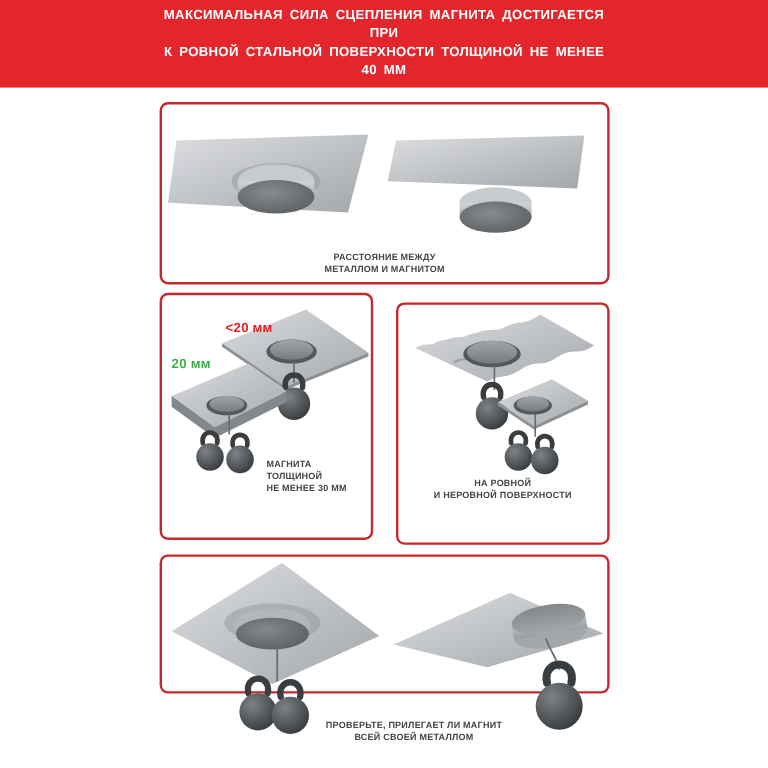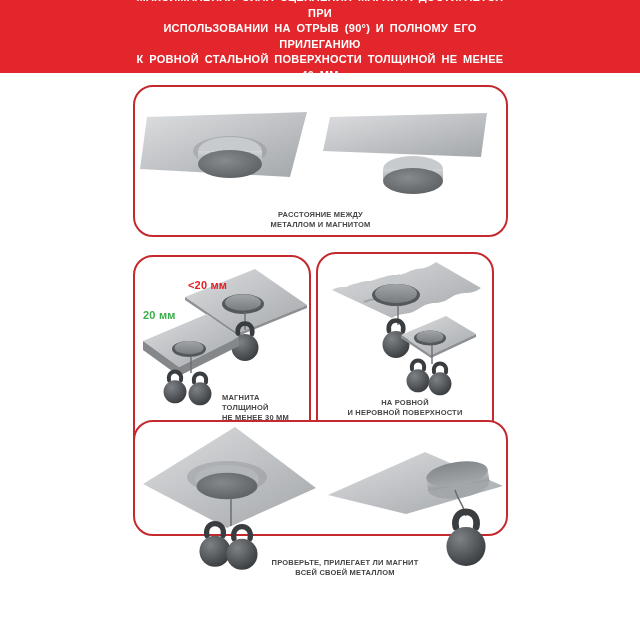--- a/index.html
+++ b/index.html
@@ -13,43 +13,42 @@
     background:var(--banner-bg,#E2262B);
     color:var(--banner-text,#ffffff);
     display:flex;flex-direction:column;justify-content:center;align-items:center;
     text-align:center;font-weight:bold;font-size:11px;line-height:15.5px;
     letter-spacing:.25px;word-spacing:2.5px;
     padding:0 128px;box-sizing:border-box;
   }
   .panel{
     position:absolute;background:#ffffff;
     border:2px solid var(--panel-border,#C4292E);
-    border-radius:20px;box-sizing:border-box;
+    border-radius:7px;box-sizing:border-box;
   }
   #panel-distance{left:133px;top:85px;width:375px;height:152px;}
-  #panel-thickness{left:133px;top:255px;width:178px;height:206px;}
-  #panel-surface{left:316px;top:252px;width:178px;height:202px;}
-  #panel-contact{left:133px;top:420px;width:375px;height:116px;}
+  #panel-thickness{left:133px;top:244px;width:178px;height:206px;}
+  #panel-surface{left:330px;top:252px;width:178px;height:202px;}
+  #panel-contact{left:133px;top:462px;width:375px;height:116px;}
   .ill{position:absolute;left:0;top:0;}
   .caption{
     position:absolute;color:var(--caption-text,#454545);
     font-weight:bold;font-size:7.5px;line-height:10px;letter-spacing:.2px;
     white-space:nowrap;
   }
   .caption.center{text-align:center;}
   .label{position:absolute;font-weight:bold;font-size:11px;letter-spacing:.2px;white-space:nowrap;}
   .label-thin{color:var(--label-red,#E41E25);}
   .label-thick{color:var(--label-green,#3BAE49);}
 </style>
 </head>
 <body>
 
 <header class="banner">
   <div>МАКСИМАЛЬНАЯ СИЛА СЦЕПЛЕНИЯ МАГНИТА ДОСТИГАЕТСЯ ПРИ</div>
-  <div>ИСПОЛЬЗОВАНИИ НА ОТРЫВ (90°) И ПОЛНОМУ ЕГО ПРИЛЕГАНИЮ</div>
   <div>К РОВНОЙ СТАЛЬНОЙ ПОВЕРХНОСТИ ТОЛЩИНОЙ НЕ МЕНЕЕ 40 ММ</div>
 </header>
 
 <section class="panel" id="panel-distance">
   <svg class="ill" width="371" height="148" viewBox="0 0 371 148">
     <defs>
       <linearGradient id="plate1" x1="0" y1="0" x2="1" y2="1">
         <stop offset="0" stop-color="#DCDEE0"></stop>
           <stop offset="1" stop-color="#A4A7AA"></stop>
       </linearGradient>

